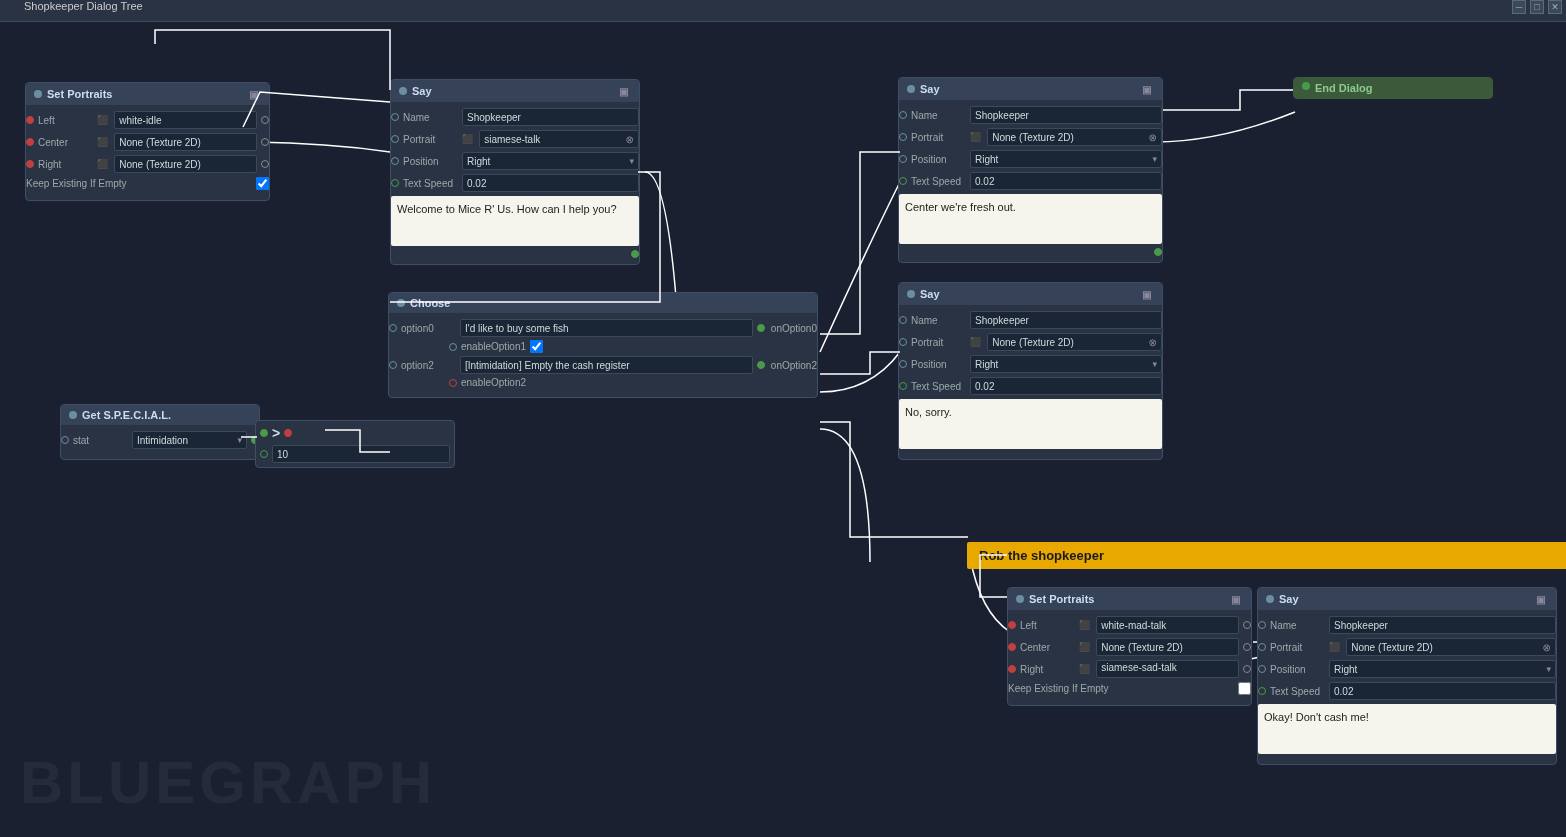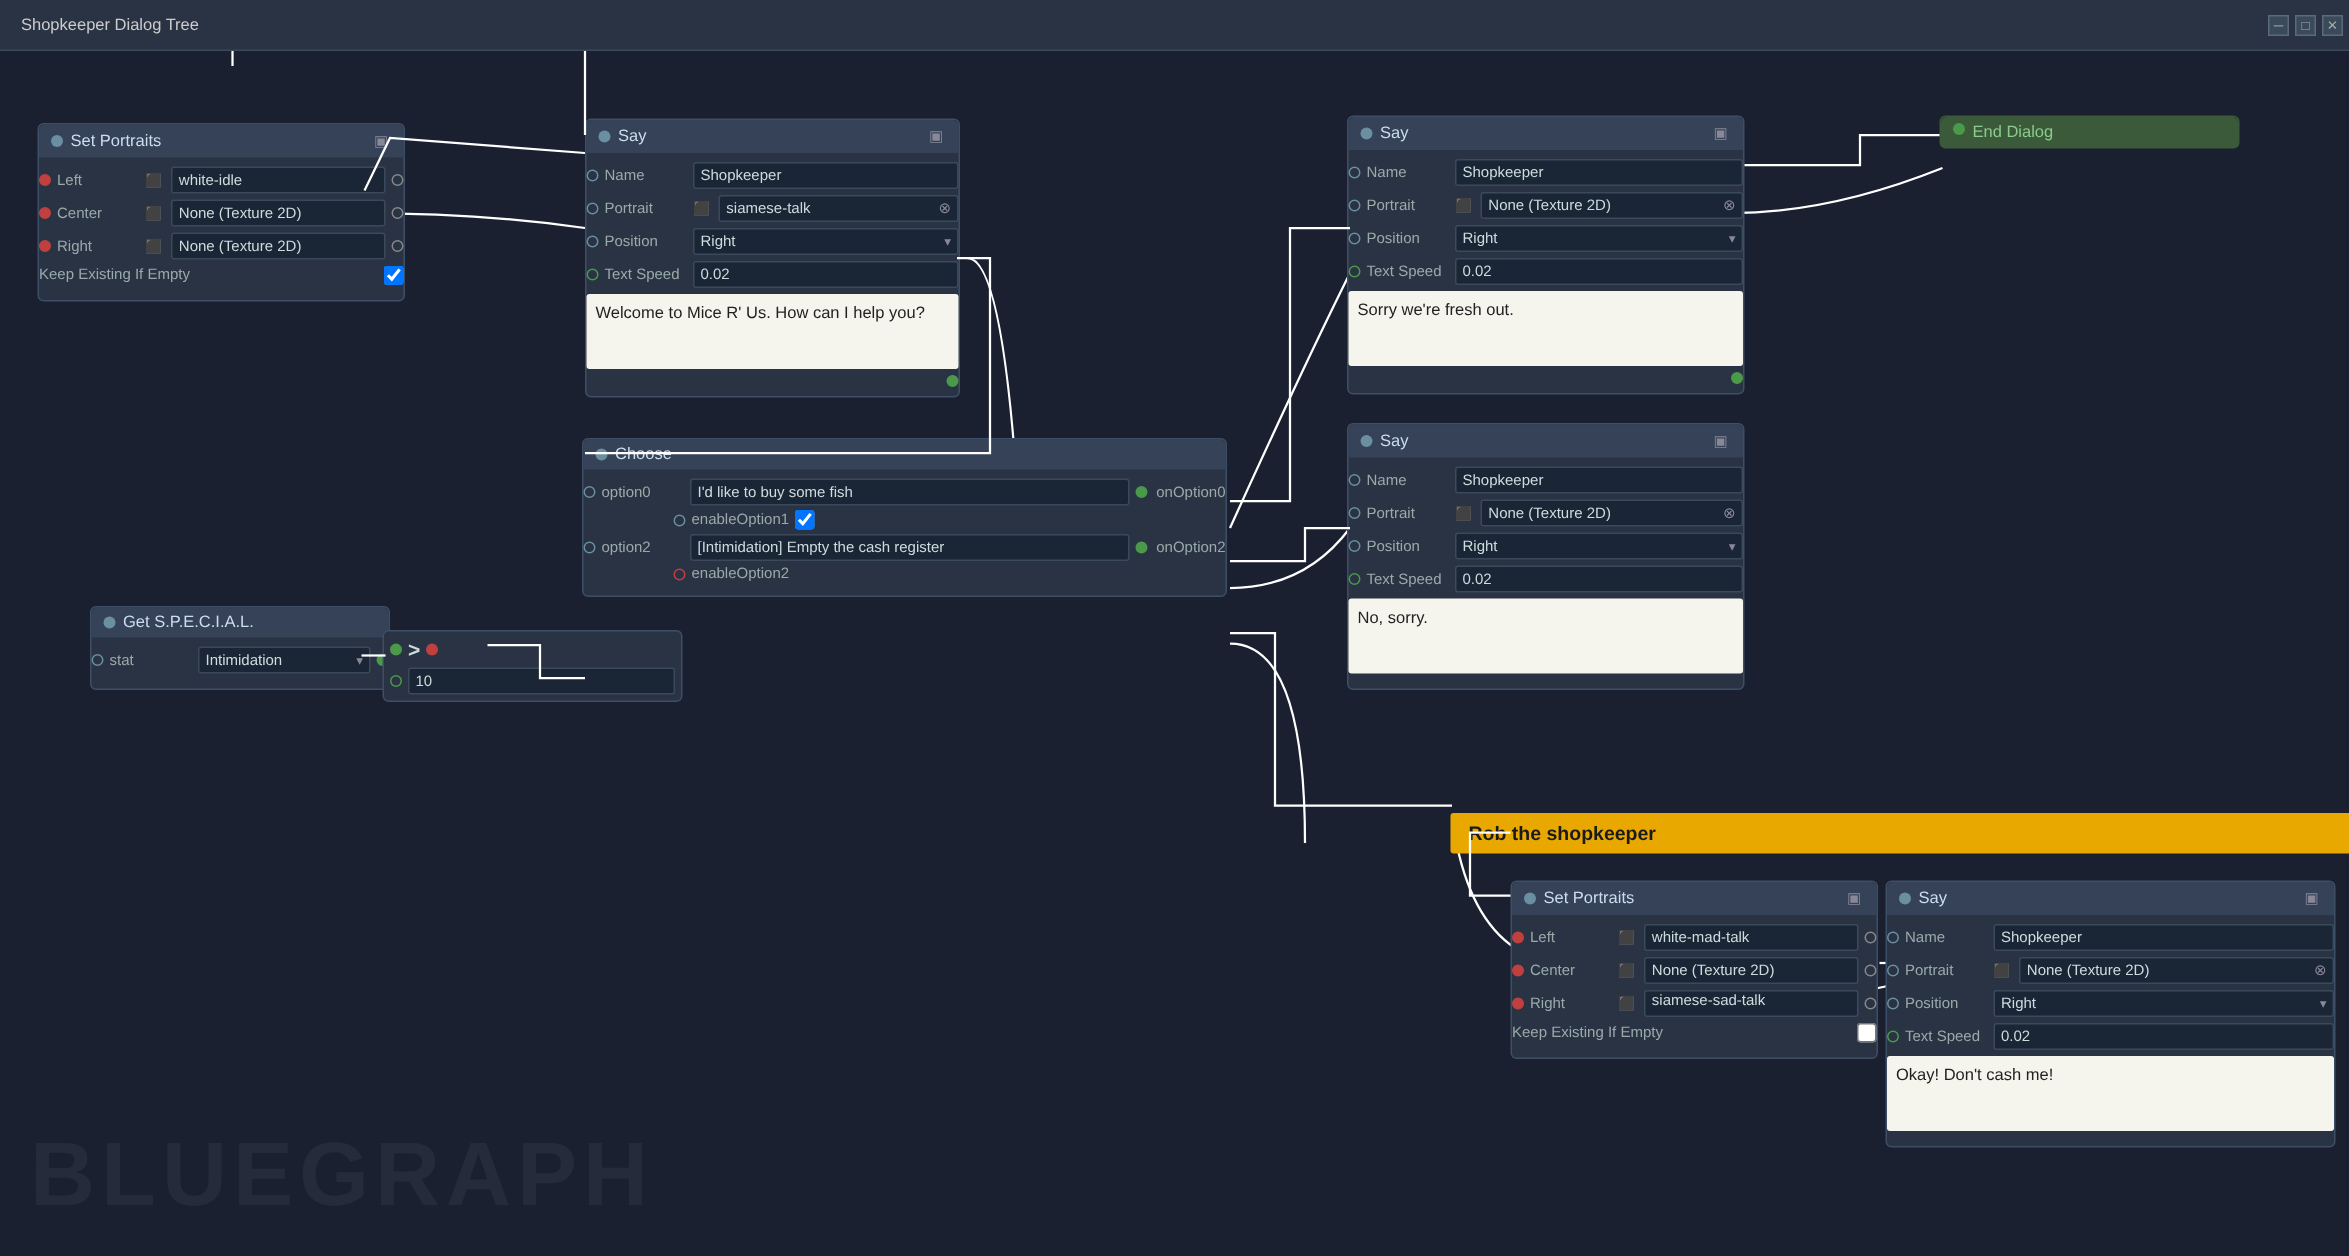--- a/index.html
+++ b/index.html
@@ -9,24 +9,23 @@
       font-size: 11px;
       color: #cdd;
       overflow: hidden;
       width: 1566px;
       height: 837px;
       position: relative;
     }
     .title-bar {
       background: #2a3344;
       border-bottom: 1px solid #3a4a5a;
-      height: 34px;
+      height: 22px;
       display: flex;
-      align-items: center;
-      padding: 0 14px;
+      padding: 0 24px;
       font-size: 11px;
       color: #ccc;
       position: relative;
       z-index: 100;
     }
     .title-bar-buttons {
       position: absolute;
       right: 4px;
       display: flex;
       gap: 4px;
@@ -66,21 +65,21 @@
       min-width: 200px;
     }
     .node-header {
       background: #354258;
       border-radius: 4px 4px 0 0;
       padding: 4px 8px;
       display: flex;
       align-items: center;
       justify-content: space-between;
       font-size: 11px;
-      font-weight: 400;
+      font-weight: 700;
       color: #cde;
     }
     .node-header .collapse-btn {
       font-size: 10px;
       color: #889;
       cursor: pointer;
       width: 14px; height: 14px;
       display: flex; align-items: center; justify-content: center;
     }
     .node-header-icon {
@@ -444,21 +443,21 @@
         <span class="field-label">Position</span>
         <div class="field-dropdown">
           <span>Right</span>
         </div>
       </div>
       <div class="node-row">
         <div class="port" style="border-color:#4a9a4a;"></div>
         <span class="field-label">Text Speed</span>
         <input class="field-input" style="flex: 1 1 0%;" value="0.02">
       </div>
-      <div class="text-area">Sorry we're fresh out.</div>
+      <div class="text-area">Center we're fresh out.</div>
       <div style="display:flex; justify-content:flex-end; margin-top:2px;">
         <div class="port filled-green"></div>
       </div>
     </div>
   </div>
 
   <div class="node end-dialog-node" style="left:1293px; top:55px; width:165px;">
     <div class="node-header end-dialog-header">
       <div style="display:flex;">
         <span class="node-header-icon" style="background:#4a9a4a;"></span>

